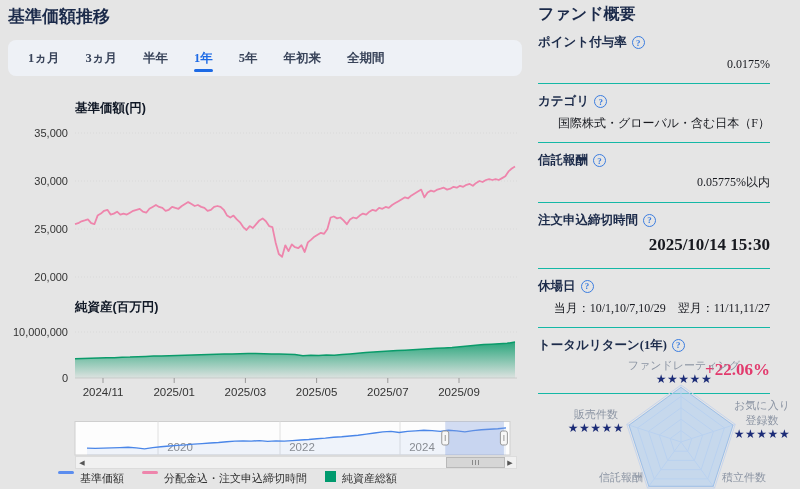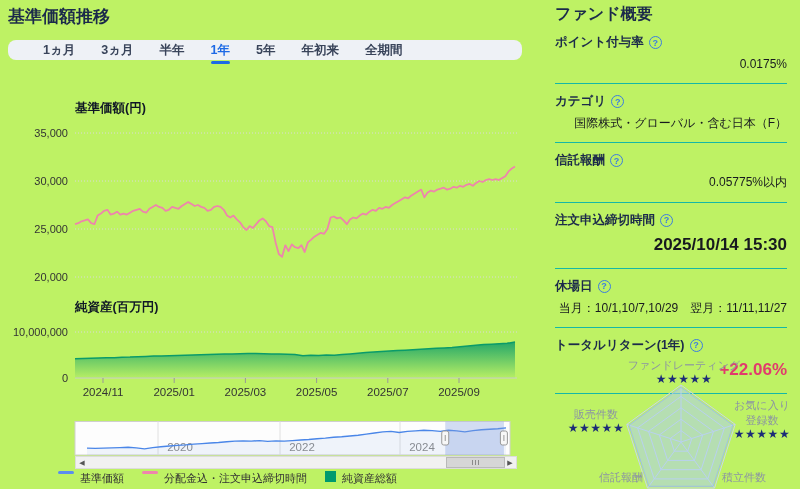--- a/index.html
+++ b/index.html
@@ -1,24 +1,24 @@
 <!DOCTYPE html>
 <html><head>
 <meta charset="utf-8">
 <style>
   * { margin:0; padding:0; box-sizing:border-box; }
   html,body { width:800px; height:489px; overflow:hidden; background:#fff;
               font-family:"Liberation Sans","DejaVu Sans",sans-serif; }
-  .page { position:relative; width:800px; height:489px; background:#bef264; }
+  .page { position:relative; width:800px; height:489px; background:#e5e5e5; }
 
   
   .page-title { position:absolute; left:8px; top:5px; font-size:17px; font-weight:bold; color:#1b2a4a; }
 
-  .tabbar { position:absolute; left:8px; top:40px; width:514px; height:20px;
-            background:#eef1f6; border-radius:8px; display:flex; align-items:center; padding-left:22px; }
+  .tabbar { position:absolute; left:8px; top:40px; width:514px; height:36px;
+            background:#eef1f6; border-radius:8px; display:flex; align-items:center; padding-left:7px;font-family:Liberation Serif, serif; }
   .tab { position:relative; padding:0 13px; height:36px; display:flex; align-items:center;
          font-size:12.5px; font-weight:bold; color:#39445a; cursor:pointer; }
   .tab.active { color:#1d6ae5; }
   .tab.active::after { content:''; position:absolute; left:13px; right:13px; bottom:4px;
                        height:3px; border-radius:2px; background:#1d6ae5; }
 
   .chart-title { position:absolute; font-size:12.5px; font-weight:bold; color:#101826;text-align:right; }
   .chart-title.price { left:75px; top:100px; }
   .chart-title.assets { left:75px; top:299px; }
 
@@ -35,21 +35,21 @@
               display:flex; align-items:center; justify-content:center; cursor:pointer; }
   .sb-grip { width:1px; height:5px; background:#8a8a8a; box-shadow:-3px 0 0 #8a8a8a,3px 0 0 #8a8a8a; }
 
   
   .legend { position:absolute; left:58px; top:471px; display:flex; align-items:center; gap:18px; }
   .legend-item { display:flex; align-items:flex-start; gap:6px; font-size:11px; color:#333; }
   .swatch-line { width:16px; height:3px; border-radius:2px; }
   .swatch-square { width:11px; height:11px; }
 
   
-  .overview { position:absolute; left:555px; top:0; width:232px; }
+  .overview { position:absolute; left:538px; top:0; width:232px;font-family:Liberation Serif, serif; }
   .overview-title { margin-top:4px; font-size:16px; font-weight:bold; color:#1b2a4a; }
   .ov-row { padding:9px 0 11px 0; border-bottom:1px solid #14b8a6; }
   .ov-label { display:flex; align-items:center; gap:5px; font-size:12.5px; font-weight:bold; color:#1c2b4a; }
   .q-icon { width:13px; height:13px; border:1.3px solid #3b7de0; border-radius:50%; color:#3b7de0;
             font-size:9px; font-weight:bold; display:flex; align-items:center; justify-content:center;
             flex:0 0 auto; cursor:pointer; }
   .ov-value { margin-top:5px; font-size:12px; color:#17191f; line-height:1.35;text-align:right; }
   .ov-value.bold { font-weight:bold; font-size:17px; }
   .ov-note { margin-top:3px; font-size:11px; color:#6d7686; line-height:1.4;
              padding-left:1em; text-indent:-1em; }

